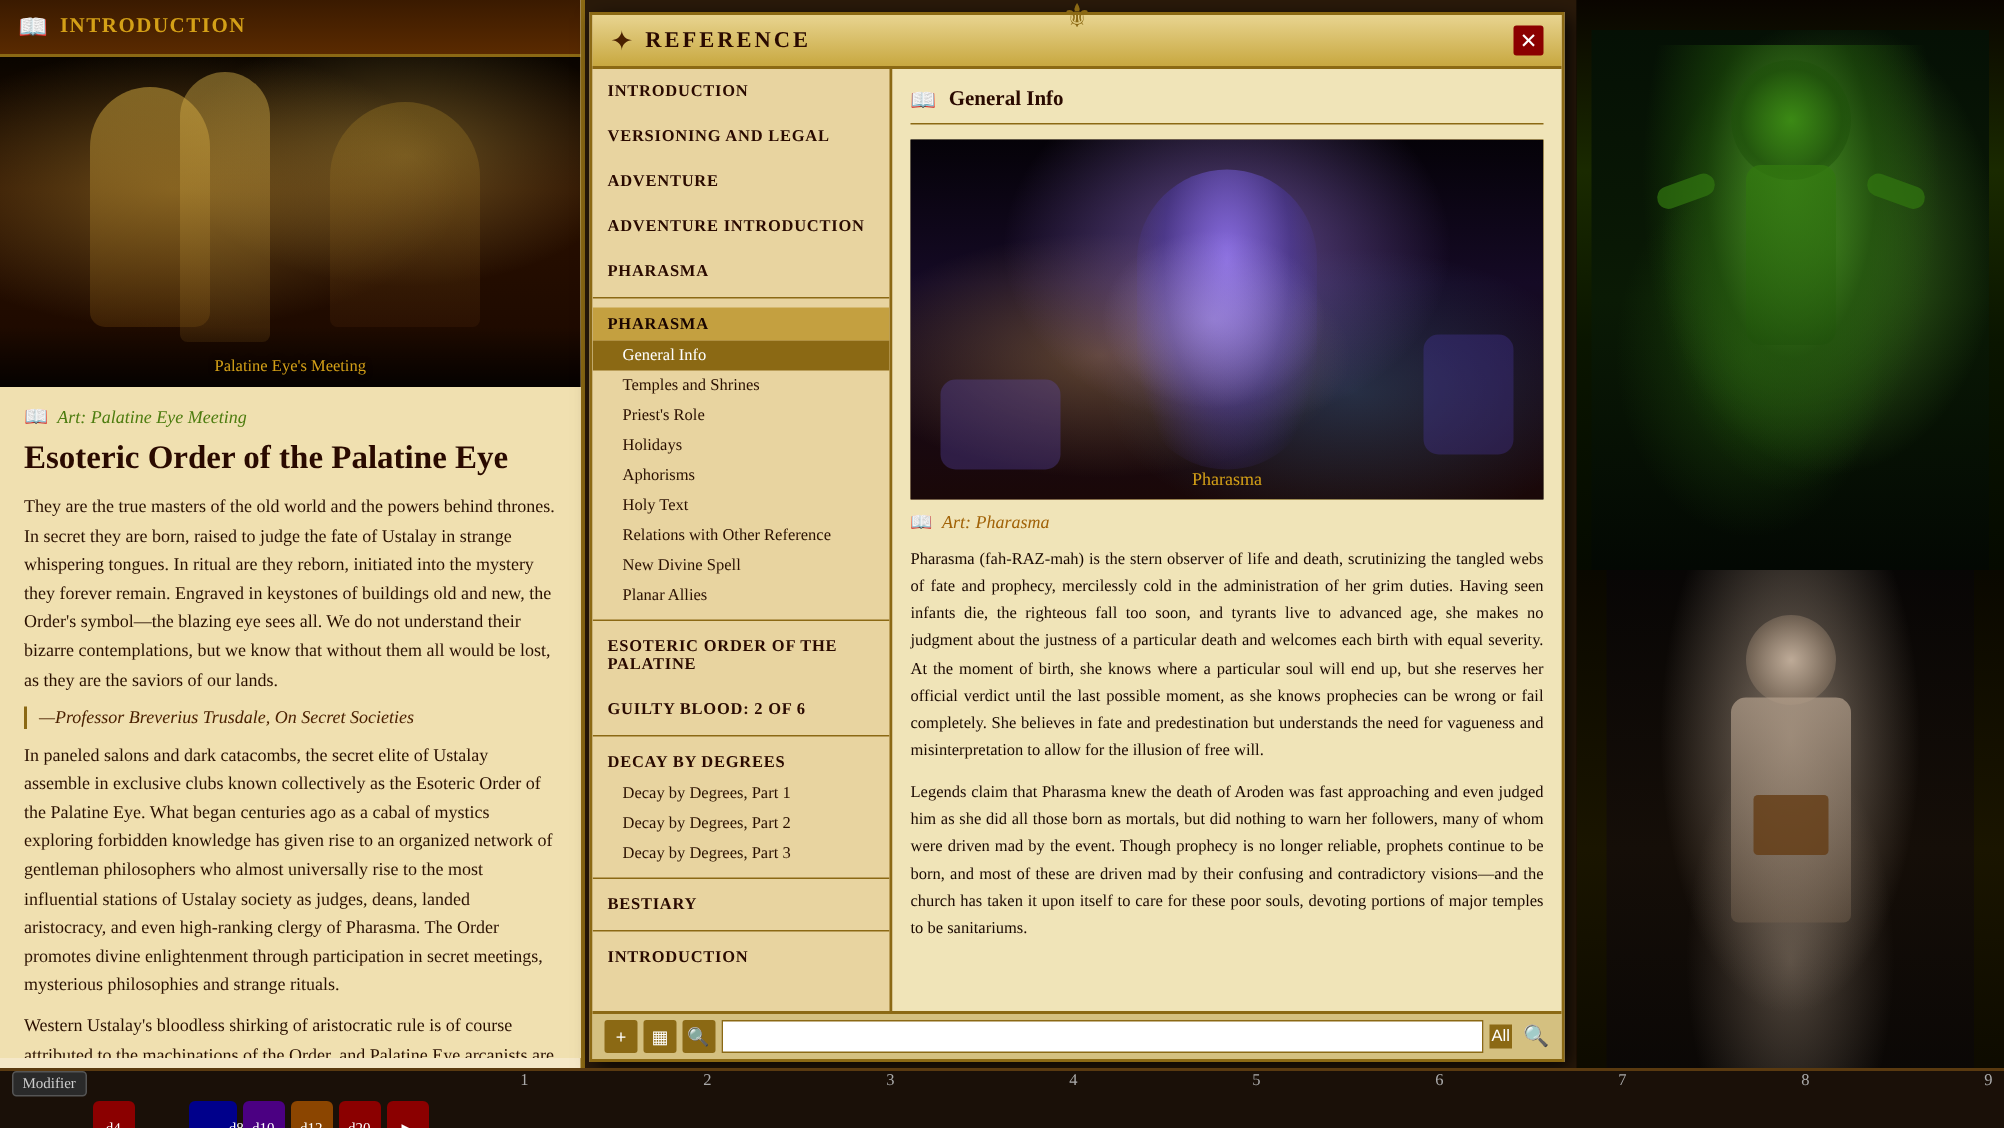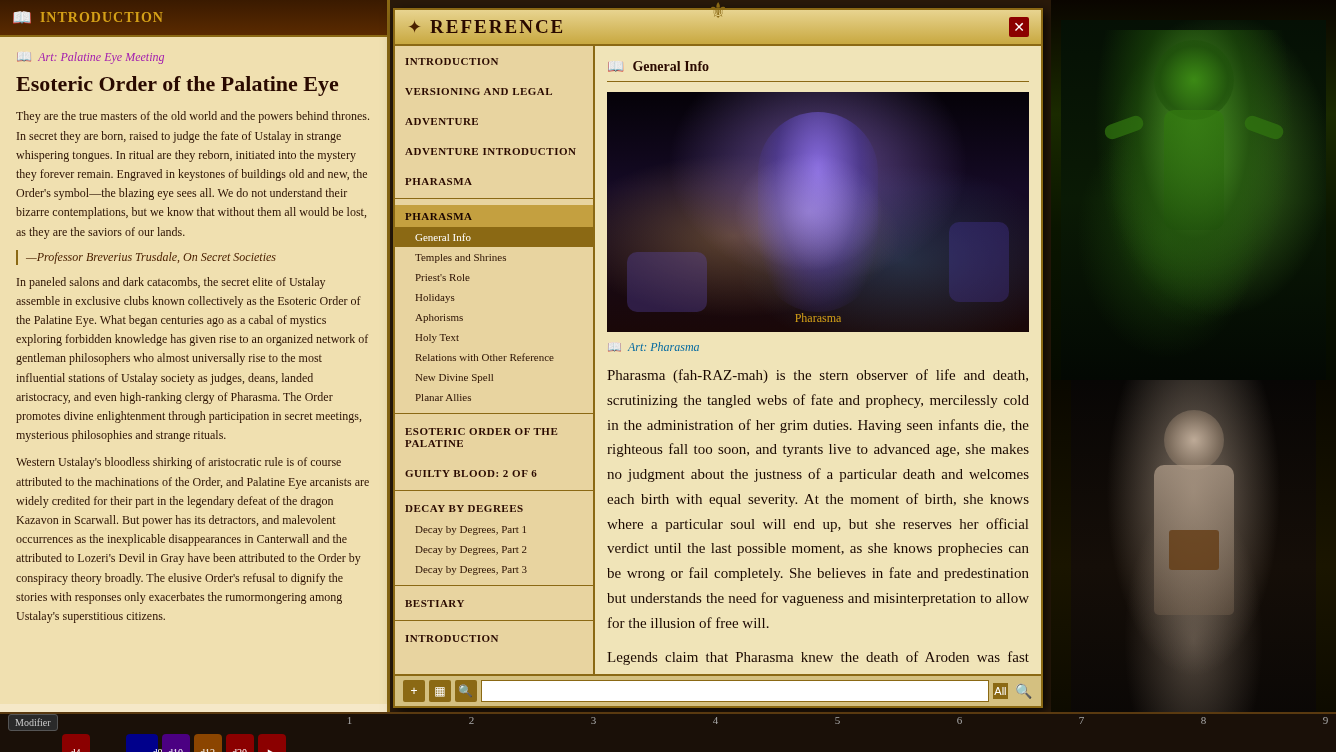--- a/index.html
+++ b/index.html
@@ -178,21 +178,21 @@
     .ref-title-left {
       display: flex;
       align-items: center;
       gap: 8px;
     }
     .ref-title-icon {
       font-size: 18px;
       color: #4a2000;
     }
     .ref-title-text {
-      font-size: 19px;
+      font-size: 15px;
       font-weight: bold;
       color: #2a0a00;
       text-transform: uppercase;
       letter-spacing: 2px;
     }
     .ref-close {
       width: 20px;
       height: 20px;
       background: #8B0000;
       color: #fff;
@@ -309,24 +309,24 @@
       gap: 6px;
       margin-bottom: 8px;
     }
     .ref-art-label-icon {
       color: #d4a017;
       font-size: 12px;
     }
     .ref-art-label-text {
       font-size: 12px;
       font-style: italic;
-      color: #0369a1;
+      color: #a16207;
     }
     .ref-text {
-      font-size: 15px;
+      font-size: 11px;
       color: #1a0800;
       line-height: 1.65;
       margin-bottom: 10px;
       text-align: justify;
     }
 
     
     .ref-toolbar {
       background: #d4c080;
       border-top: 2px solid #8B6914;
@@ -452,32 +452,42 @@
       gap: 6px;
       margin-bottom: 6px;
     }
     .section-label-icon {
       color: #d4a017;
       font-size: 13px;
     }
     .section-label-text {
       font-size: 12px;
       font-style: italic;
-      color: #a21caf;
+      color: #4d7c0f;
     }
   </style>
 </head>
 <body>
 
 <div class="left-panel">
   <div class="left-panel-header">
     <span class="panel-header-icon">📖</span>
     <span class="panel-header-title">Introduction</span>
   </div>
   <div class="left-content">
+    <div class="article-image">
+      <div class="article-image-figures">
+
+        <div style="position:absolute;top:20px;left:60px;width:80px;height:160px;background:linear-gradient(180deg,rgba(200,160,60,0.7) 0%,rgba(100,60,10,0.5) 100%);border-radius:40px 40px 10px 10px;opacity:0.8;"></div>
+        <div style="position:absolute;top:10px;left:120px;width:60px;height:180px;background:linear-gradient(180deg,rgba(230,190,80,0.6) 0%,rgba(120,80,20,0.4) 100%);border-radius:30px 30px 5px 5px;opacity:0.7;"></div>
+        <div style="position:absolute;top:30px;left:220px;width:100px;height:150px;background:linear-gradient(180deg,rgba(180,140,40,0.5) 0%,rgba(80,40,10,0.4) 100%);border-radius:50px 50px 5px 5px;opacity:0.6;"></div>
+        <div style="position:absolute;bottom:0;left:0;right:0;height:40px;background:linear-gradient(0deg,rgba(0,0,0,0.8) 0%,transparent 100%);"></div>
+      </div>
+      <span class="art-image-label">Palatine Eye's Meeting</span>
+    </div>
     <div class="article-body">
       <div class="section-label">
         <span class="section-label-icon">📖</span>
         <span class="section-label-text">Art: Palatine Eye Meeting</span>
       </div>
       <div class="article-title">Esoteric Order of the Palatine Eye</div>
       <p class="article-text">They are the true masters of the old world and the powers behind thrones. In secret they are born, raised to judge the fate of Ustalay in strange whispering tongues. In ritual are they reborn, initiated into the mystery they forever remain. Engraved in keystones of buildings old and new, the Order's symbol—the blazing eye sees all. We do not understand their bizarre contemplations, but we know that without them all would be lost, as they are the saviors of our lands.</p>
       <p class="article-quote">—Professor Breverius Trusdale, On Secret Societies</p>
       <p class="article-text">In paneled salons and dark catacombs, the secret elite of Ustalay assemble in exclusive clubs known collectively as the Esoteric Order of the Palatine Eye. What began centuries ago as a cabal of mystics exploring forbidden knowledge has given rise to an organized network of gentleman philosophers who almost universally rise to the most influential stations of Ustalay society as judges, deans, landed aristocracy, and even high-ranking clergy of Pharasma. The Order promotes divine enlightenment through participation in secret meetings, mysterious philosophies and strange rituals.</p>
       <p class="article-text">Western Ustalay's bloodless shirking of aristocratic rule is of course attributed to the machinations of the Order, and Palatine Eye arcanists are widely credited for their part in the legendary defeat of the dragon Kazavon in Scarwall. But power has its detractors, and malevolent occurrences as the inexplicable disappearances in Canterwall and the attributed to Lozeri's Devil in Gray have been attributed to the Order by conspiracy theory broadly. The elusive Order's refusal to dignify the stories with responses only exacerbates the rumormongering among Ustalay's superstitious citizens.</p>

